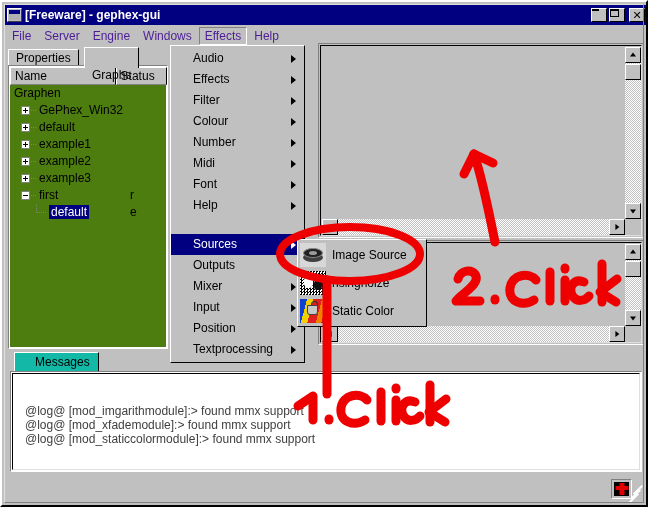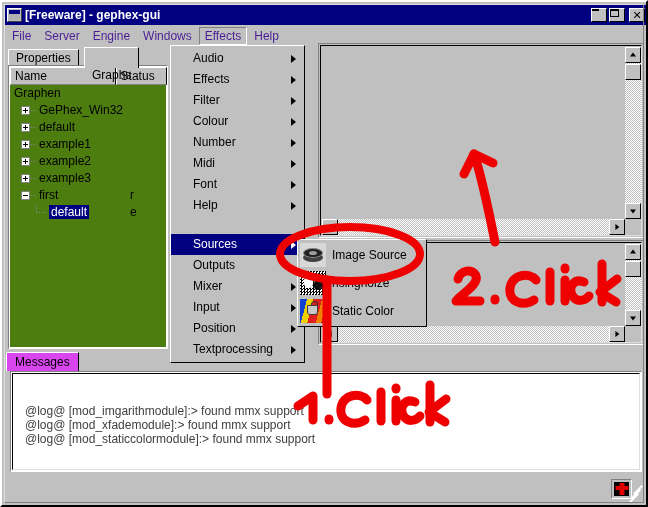--- a/index.html
+++ b/index.html
@@ -151,24 +151,24 @@
   .ar.rt{transform:translate(-40%,-50%);border-top:3px solid transparent;border-bottom:3px solid transparent;border-left:4px solid #000;}
   .sb-thumb{
     position:absolute;background:#c0c0c0;box-sizing:border-box;
     border-top:1px solid #ffffff;border-left:1px solid #ffffff;
     border-right:1px solid #000000;border-bottom:1px solid #000000;
   }
   .corner{position:absolute;right:0;bottom:0;width:16px;height:16px;background:#c0c0c0;}
 
   
   .msgtab{
-    position:absolute;left:4px;top:350px;height:19px;background:#d946ef;
+    position:absolute;left:12px;top:350px;height:19px;background:#14b8a6;
     border-top:1px solid #ffffff;border-left:1px solid #ffffff;
     border-right:1px solid #000000;
-    font-size:12px;padding:2px 8px 0 8px;box-sizing:border-box;color:#000;
+    font-size:12px;padding:2px 8px 0 20px;box-sizing:border-box;color:#000;
     font-family:"Liberation Sans",sans-serif;
   }
   .msgbox{
     position:absolute;left:8px;top:369px;width:632px;height:101px;
     background:#ffffff;
     border-top:1px solid #808080;border-left:1px solid #808080;
     border-right:1px solid #ffffff;border-bottom:1px solid #ffffff;
     box-sizing:border-box;overflow:hidden;
   }
   .msgbox-in{

